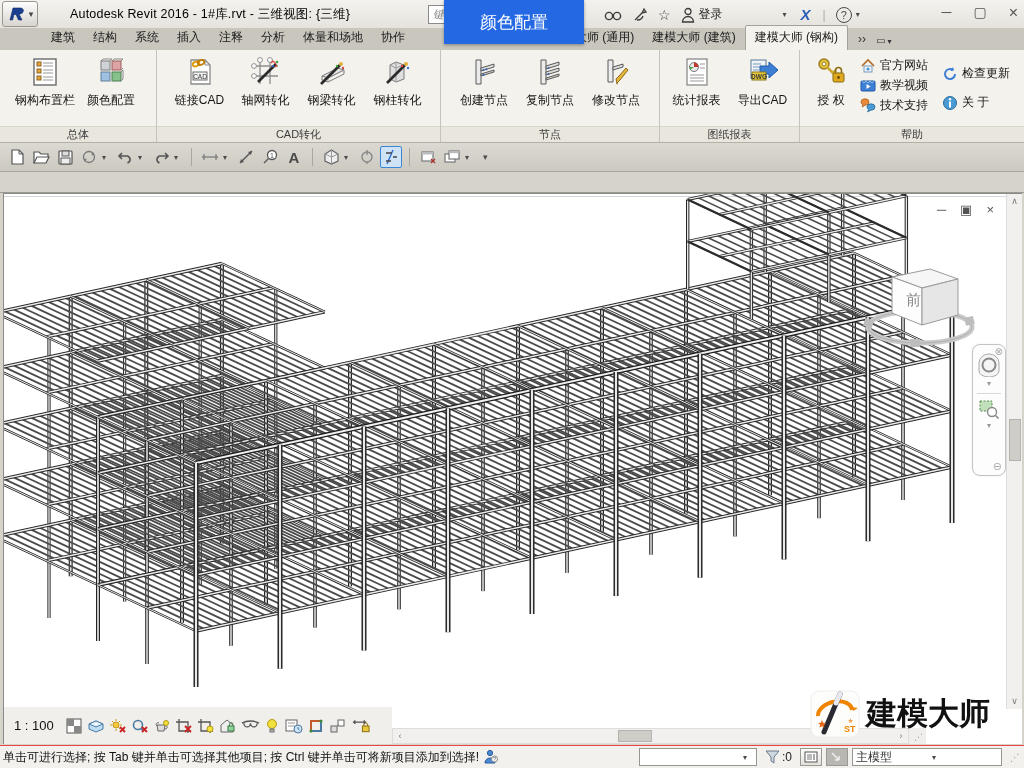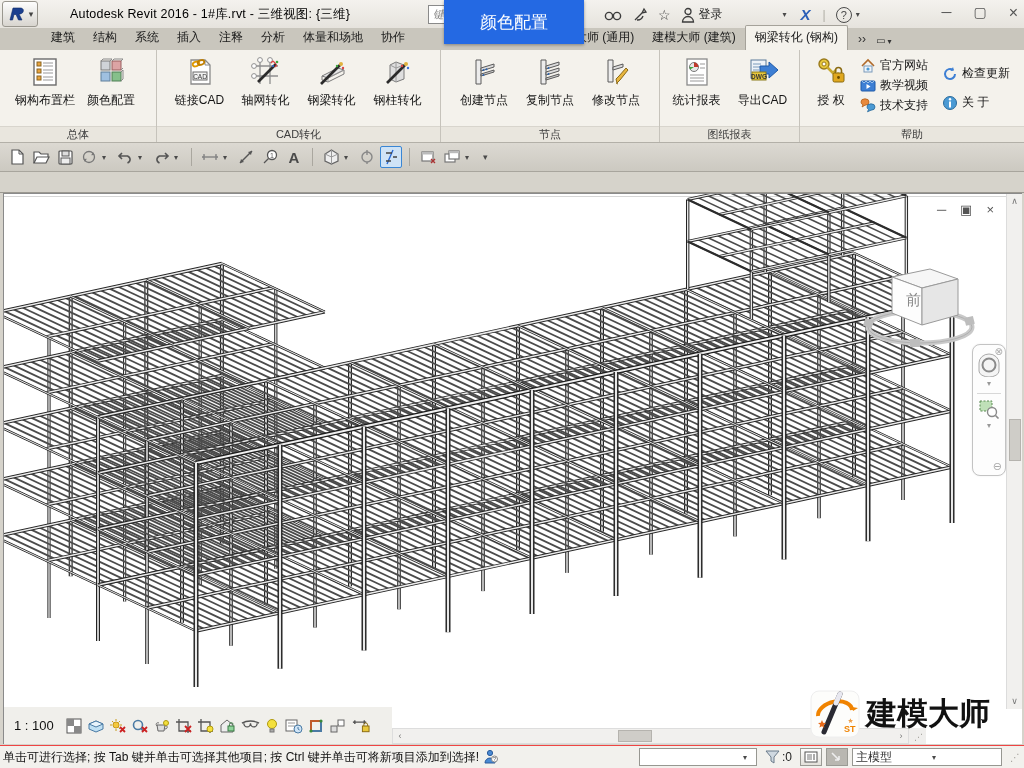--- a/index.html
+++ b/index.html
@@ -132,21 +132,21 @@
   <span class="rtab">结构</span>
   <span class="rtab">系统</span>
   <span class="rtab">插入</span>
   <span class="rtab">注释</span>
   <span class="rtab">分析</span>
   <span class="rtab">体量和场地</span>
   <span class="rtab">协作</span>
   <span class="tab-gap"></span>
   <span class="rtab">建模大师 (通用)</span>
   <span class="rtab">建模大师 (建筑)</span>
-  <span class="rtab active">钢梁转化 (钢构)</span>
+  <span class="rtab active">建模大师 (钢构)</span>
   <span class="tail">››</span>
   <span class="tail" style="font-size:10px">▭</span>
   <span class="tail" style="font-size:8px;margin-left:2px">▾</span>
 </div>
 
 <div class="ribbon">
 
   <div class="rpanel" style="width:157px">
     <div class="rbody">
       <div class="rbtn">

